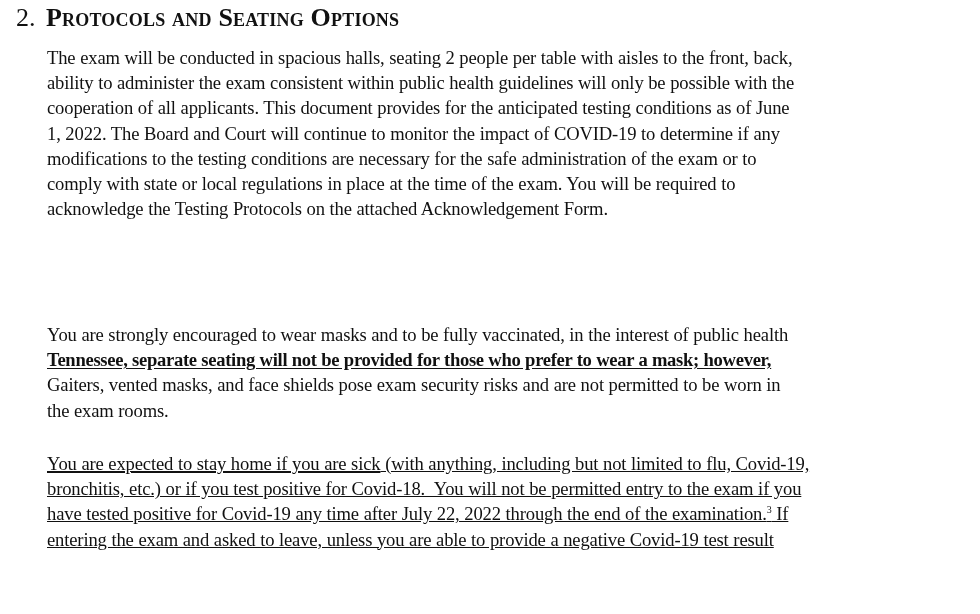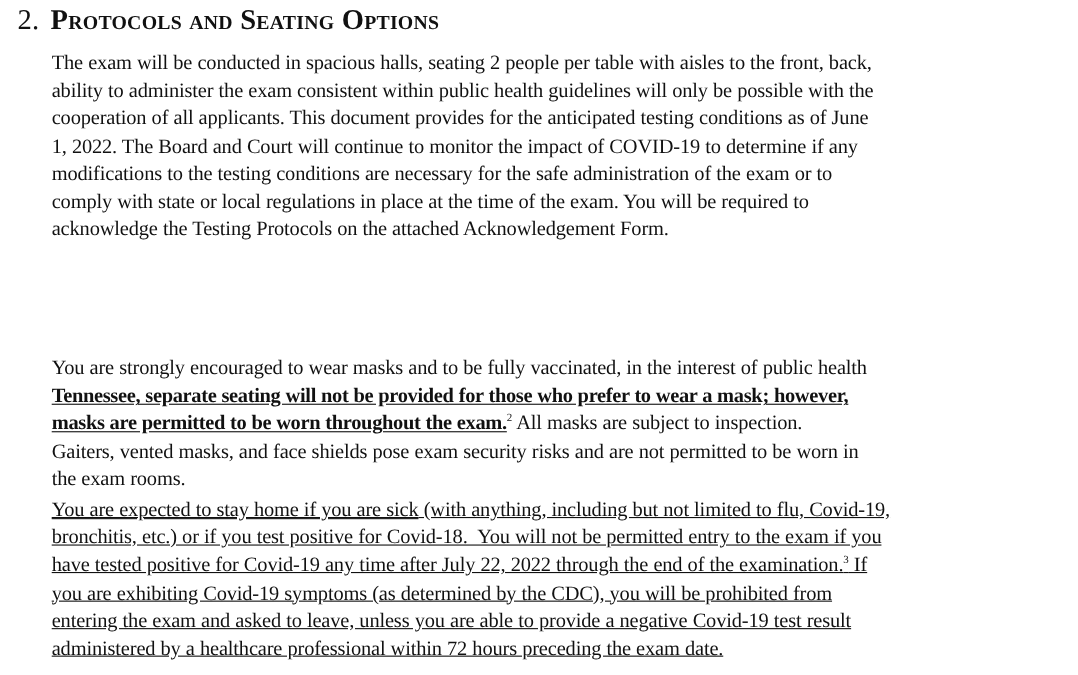--- a/index.html
+++ b/index.html
@@ -79,27 +79,24 @@
     <span class="line">cooperation of all applicants. This document provides for the anticipated testing conditions as of June</span>
     <span class="line">1, 2022. The Board and Court will continue to monitor the impact of COVID-19 to determine if any</span>
     <span class="line">modifications to the testing conditions are necessary for the safe administration of the exam or to</span>
     <span class="line">comply with state or local regulations in place at the time of the exam. You will be required to</span>
     <span class="line">acknowledge the Testing Protocols on the attached Acknowledgement Form.</span>
   </p>
 
   <p class="para" id="p2">
     <span class="line">You are strongly encouraged to wear masks and to be fully vaccinated, in the interest of public health</span>
     <span class="line"><span class="bu">Tennessee, separate seating will not be provided for those who prefer to wear a mask; however,</span></span>
-    <span class="line"><span class="bu">masks are permitted to be worn throughout the exam.</span><sup>2</sup><span> All masks are subject to inspection.</span></span>
     <span class="line">Gaiters, vented masks, and face shields pose exam security risks and are not permitted to be worn in</span>
     <span class="line">the exam rooms.</span>
   </p>
 
   <p class="para" id="p3">
     <span class="line"><span class="u">You are expected to stay home if you are sick</span><span> (with anything, including but not limited to flu, Covid-19,</span></span>
     <span class="line" style="white-space: pre;">bronchitis, etc.) or if you test positive for Covid-18.  You will not be permitted entry to the exam if you</span>
     <span class="line"><span>have tested positive for Covid-19 any time after July 22, 2022 through the end of the examination.</span><sup>3</sup><span> If</span></span>
-    <span class="line">you are exhibiting Covid-19 symptoms (as determined by the CDC), you will be prohibited from</span>
     <span class="line">entering the exam and asked to leave, unless you are able to provide a negative Covid-19 test result</span>
-    <span class="line">administered by a healthcare professional within 72 hours preceding the exam date.</span>
   </p>
 
 </div>
 
 </body></html>

